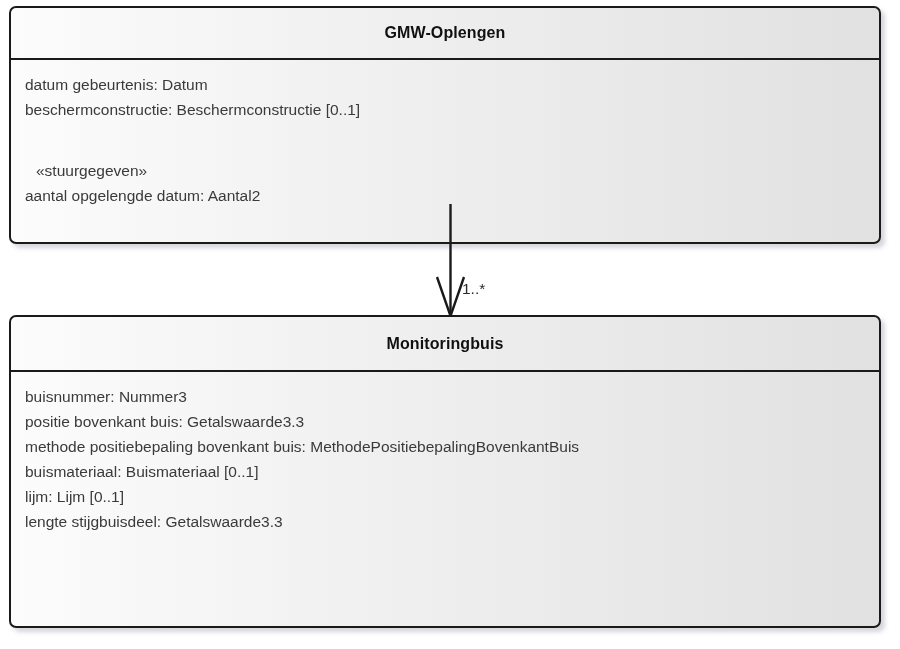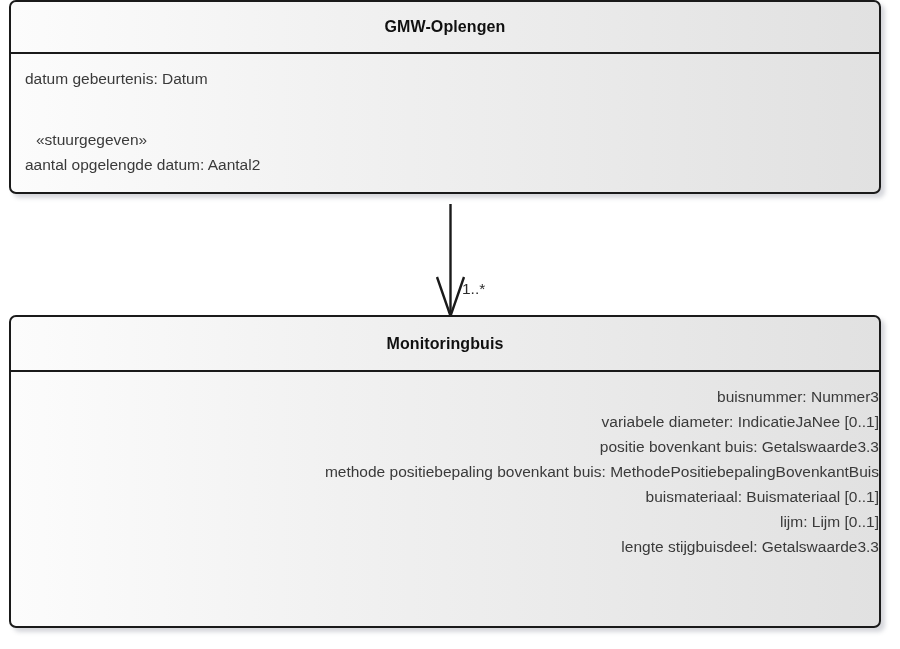--- a/index.html
+++ b/index.html
@@ -57,32 +57,31 @@
     white-space: nowrap;
   }
   .attr.stereotype {
     padding-left: 11px;
     margin-top: 36px;
   }
 
   
   #class-gmw-oplengen {
     left: 9px;
-    top: 0;
+    top: 6px;
     width: 872px;
-    height: 194px;
+    height: 238px;
   }
   #class-gmw-oplengen .uml-header { height: 52px; }
 
   #class-monitoringbuis {
     left: 9px;
     top: 315px;
     width: 872px;
     height: 313px;
-    text-align: right;
   }
   #class-monitoringbuis .uml-header { height: 55px; }
 
   
   #association-connector {
     position: absolute;
     left: 425px;
     top: 204px;
     width: 60px;
     height: 115px;
@@ -104,40 +103,40 @@
 <body>
 
 <div id="canvas">
 
   <div class="uml-class" id="class-gmw-oplengen">
     <div class="uml-header">
       <span class="uml-title">GMW-Oplengen</span>
     </div>
     <div class="uml-body">
       <div class="attr">datum gebeurtenis: Datum</div>
+      <div class="attr">beschermconstructie: Beschermconstructie [0..1]</div>
       <div class="attr stereotype">«stuurgegeven»</div>
       <div class="attr">aantal opgelengde datum: Aantal2</div>
     </div>
   </div>
 
   <div id="association-connector">
     <svg width="60" height="115" viewBox="0 0 60 115">
       <line x1="25.5" y1="0" x2="25.5" y2="113" stroke="#1a1a1a" stroke-width="2.4"></line>
       <polyline points="12,73 25.5,112 39,73" fill="none" stroke="#1a1a1a" stroke-width="2.4" stroke-linejoin="miter" stroke-linecap="butt"></polyline>
     </svg>
   </div>
   <div class="assoc-multiplicity">1..*</div>
 
   <div class="uml-class" id="class-monitoringbuis">
     <div class="uml-header">
       <span class="uml-title">Monitoringbuis</span>
     </div>
     <div class="uml-body">
       <div class="attr">buisnummer: Nummer3</div>
-      <div class="attr">variabele diameter: IndicatieJaNee [0..1]</div>
       <div class="attr">positie bovenkant buis: Getalswaarde3.3</div>
       <div class="attr">methode positiebepaling bovenkant buis: MethodePositiebepalingBovenkantBuis</div>
       <div class="attr">buismateriaal: Buismateriaal [0..1]</div>
       <div class="attr">lijm: Lijm [0..1]</div>
       <div class="attr">lengte stijgbuisdeel: Getalswaarde3.3</div>
     </div>
   </div>
 
 </div>
 

